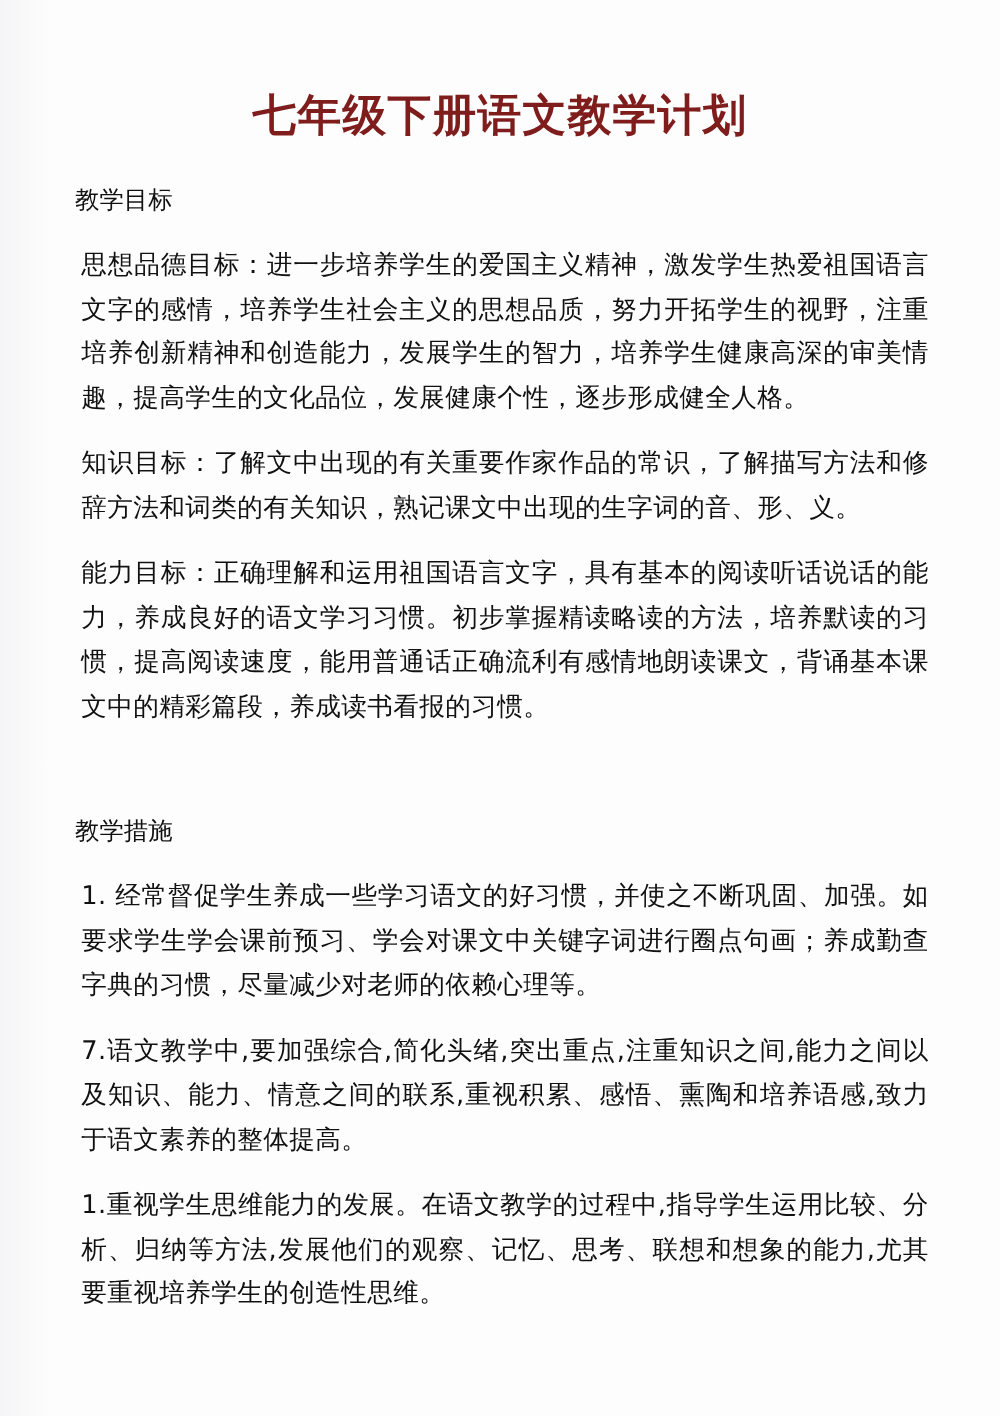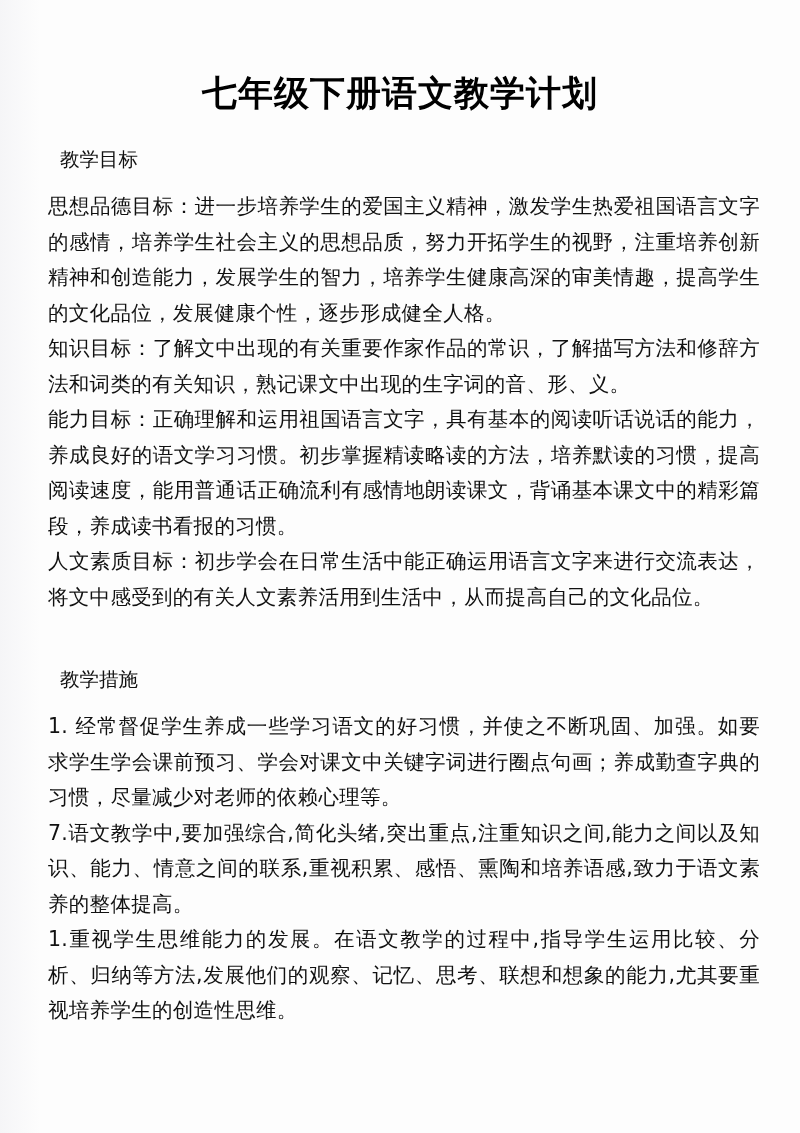--- a/index.html
+++ b/index.html
@@ -16,39 +16,39 @@
       color: #111;
     }
     .title {
       position: absolute;
       top: 48px;
       left: 0;
       width: 800px;
       text-align: center;
       font-family: "DejaVu Serif", "Liberation Serif", serif;
       font-size: 35px;
-      color: #000000;
+      color: #7f1d1d;
       letter-spacing: 1px;
       line-height: 44px;
     }
     .content {
       position: absolute;
       top: 130px;
       left: 48px;
       width: 712px;
     }
     .heading {
       font-size: 19.5px;
       line-height: 35px;
       margin: 12px;
     }
     .para {
       font-size: 20.5px;
       line-height: 35.5px;
-      margin: 0;
+      margin: 17px;
       text-align: justify;
       text-align-last: left;
       letter-spacing: 0.3px;
     }
     .section-gap {
       height: 35px;
     }
     .left-shade {
       position: absolute;
       left: 0;
@@ -64,21 +64,20 @@
 <div class="left-shade"></div>
 
 <h1 class="title">七年级下册语文教学计划</h1>
 
 <div class="content">
   <section>
     <p class="heading">教学目标</p>
     <p class="para">思想品德目标：进一步培养学生的爱国主义精神，激发学生热爱祖国语言文字的感情，培养学生社会主义的思想品质，努力开拓学生的视野，注重培养创新精神和创造能力，发展学生的智力，培养学生健康高深的审美情趣，提高学生的文化品位，发展健康个性，逐步形成健全人格。</p>
     <p class="para">知识目标：了解文中出现的有关重要作家作品的常识，了解描写方法和修辞方法和词类的有关知识，熟记课文中出现的生字词的音、形、义。</p>
     <p class="para">能力目标：正确理解和运用祖国语言文字，具有基本的阅读听话说话的能力，养成良好的语文学习习惯。初步掌握精读略读的方法，培养默读的习惯，提高阅读速度，能用普通话正确流利有感情地朗读课文，背诵基本课文中的精彩篇段，养成读书看报的习惯。</p>
-    <p class="para">人文素质目标：初步学会在日常生活中能正确运用语言文字来进行交流表达，将文中感受到的有关人文素养活用到生活中，从而提高自己的文化品位。</p>
   </section>
 
   <div class="section-gap"></div>
 
   <section>
     <p class="heading">教学措施</p>
     <p class="para">1. 经常督促学生养成一些学习语文的好习惯，并使之不断巩固、加强。如要求学生学会课前预习、学会对课文中关键字词进行圈点句画；养成勤查字典的习惯，尽量减少对老师的依赖心理等。</p>
     <p class="para">7.语文教学中,要加强综合,简化头绪,突出重点,注重知识之间,能力之间以及知识、能力、情意之间的联系,重视积累、感悟、熏陶和培养语感,致力于语文素养的整体提高。</p>
     <p class="para">1.重视学生思维能力的发展。在语文教学的过程中,指导学生运用比较、分析、归纳等方法,发展他们的观察、记忆、思考、联想和想象的能力,尤其要重视培养学生的创造性思维。</p>
   </section>

